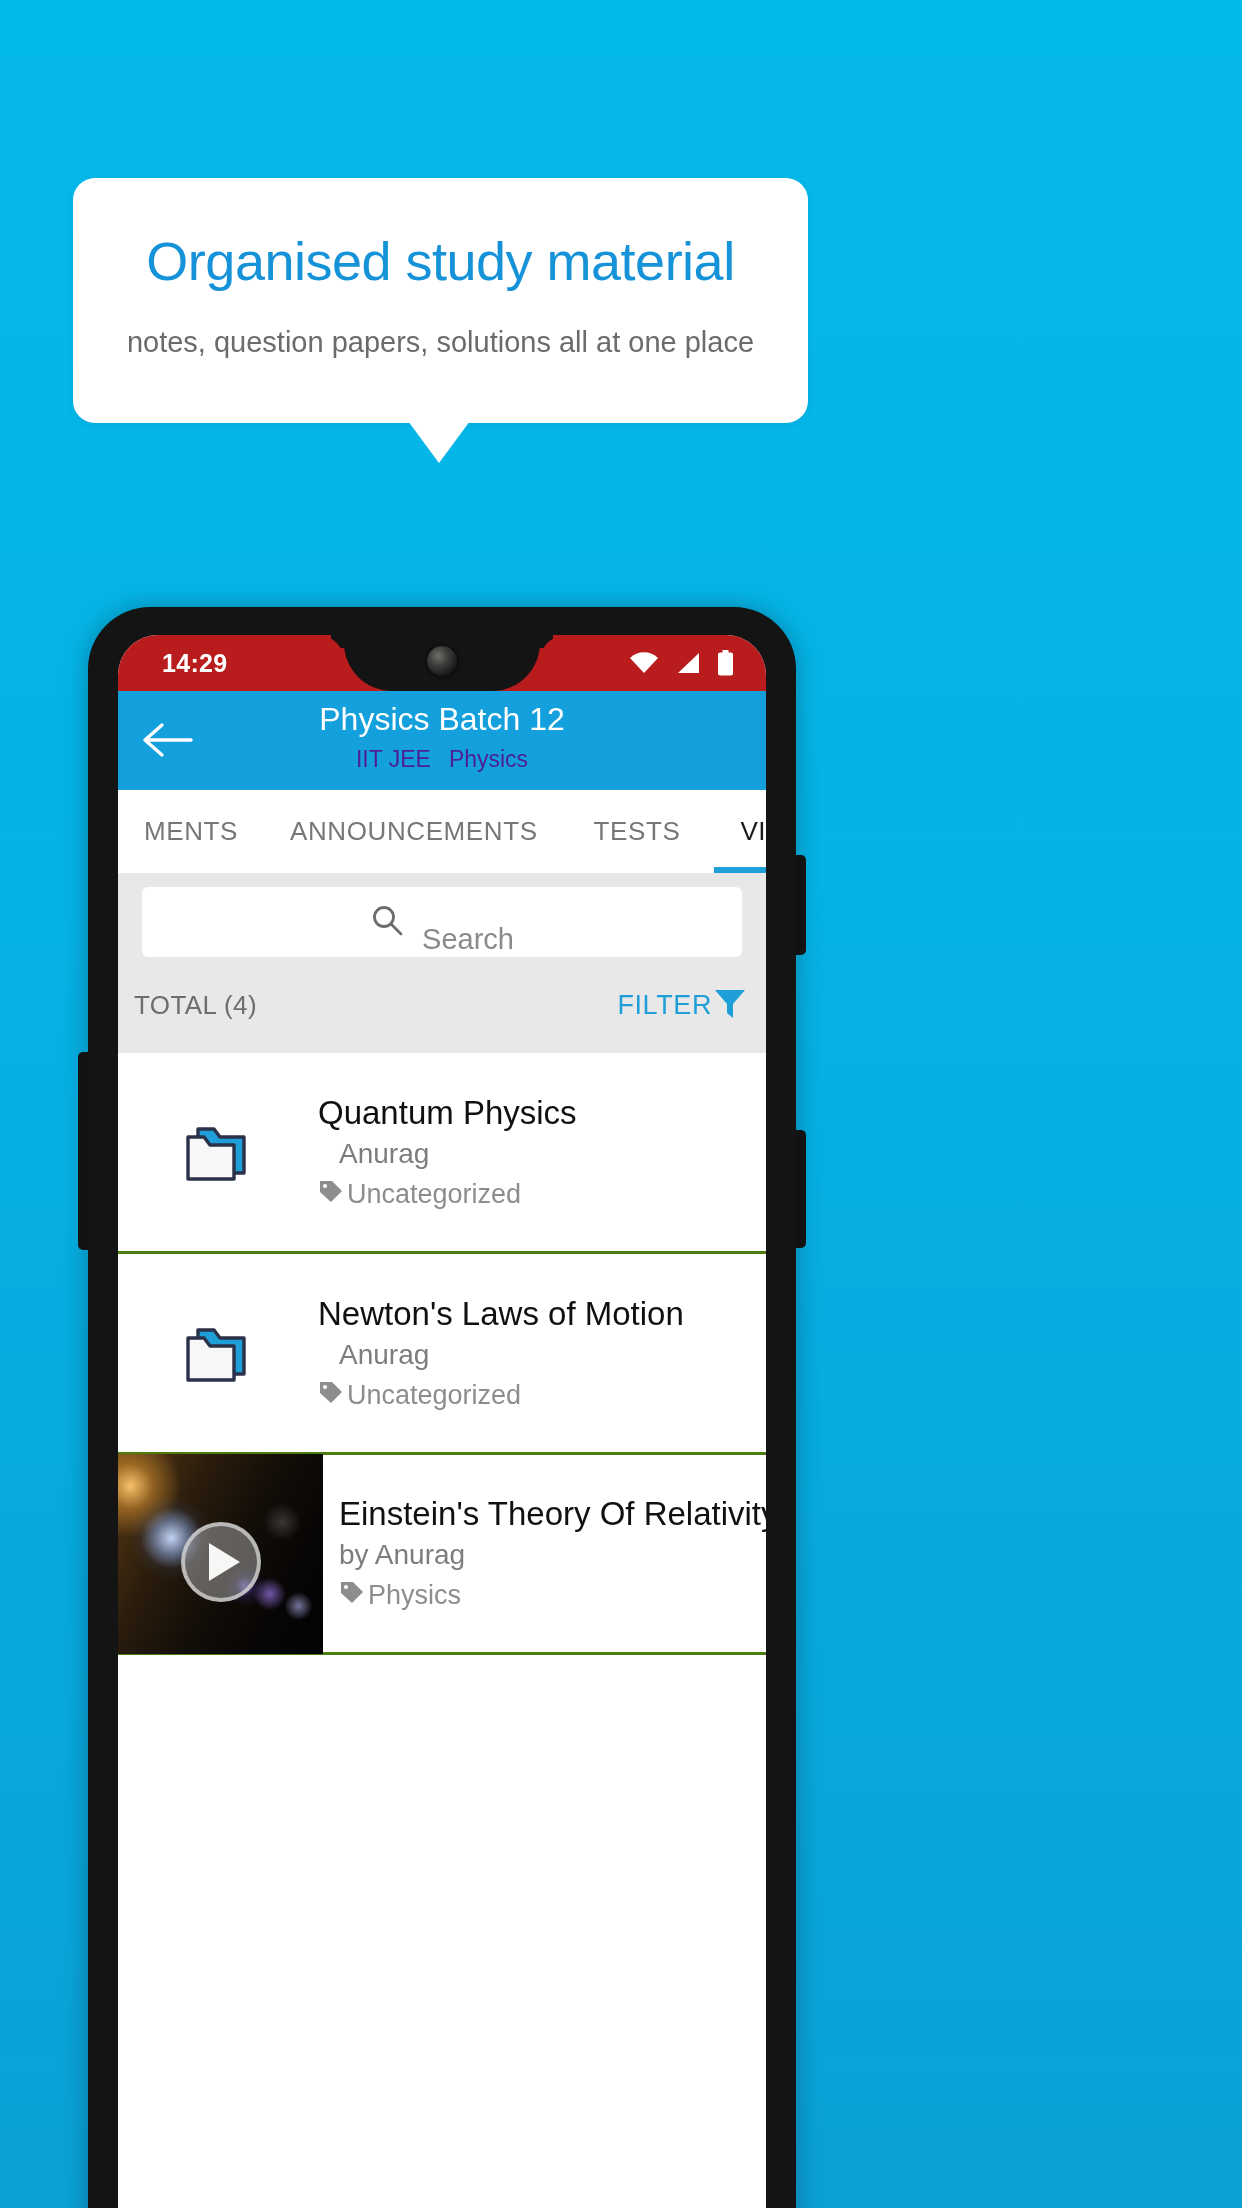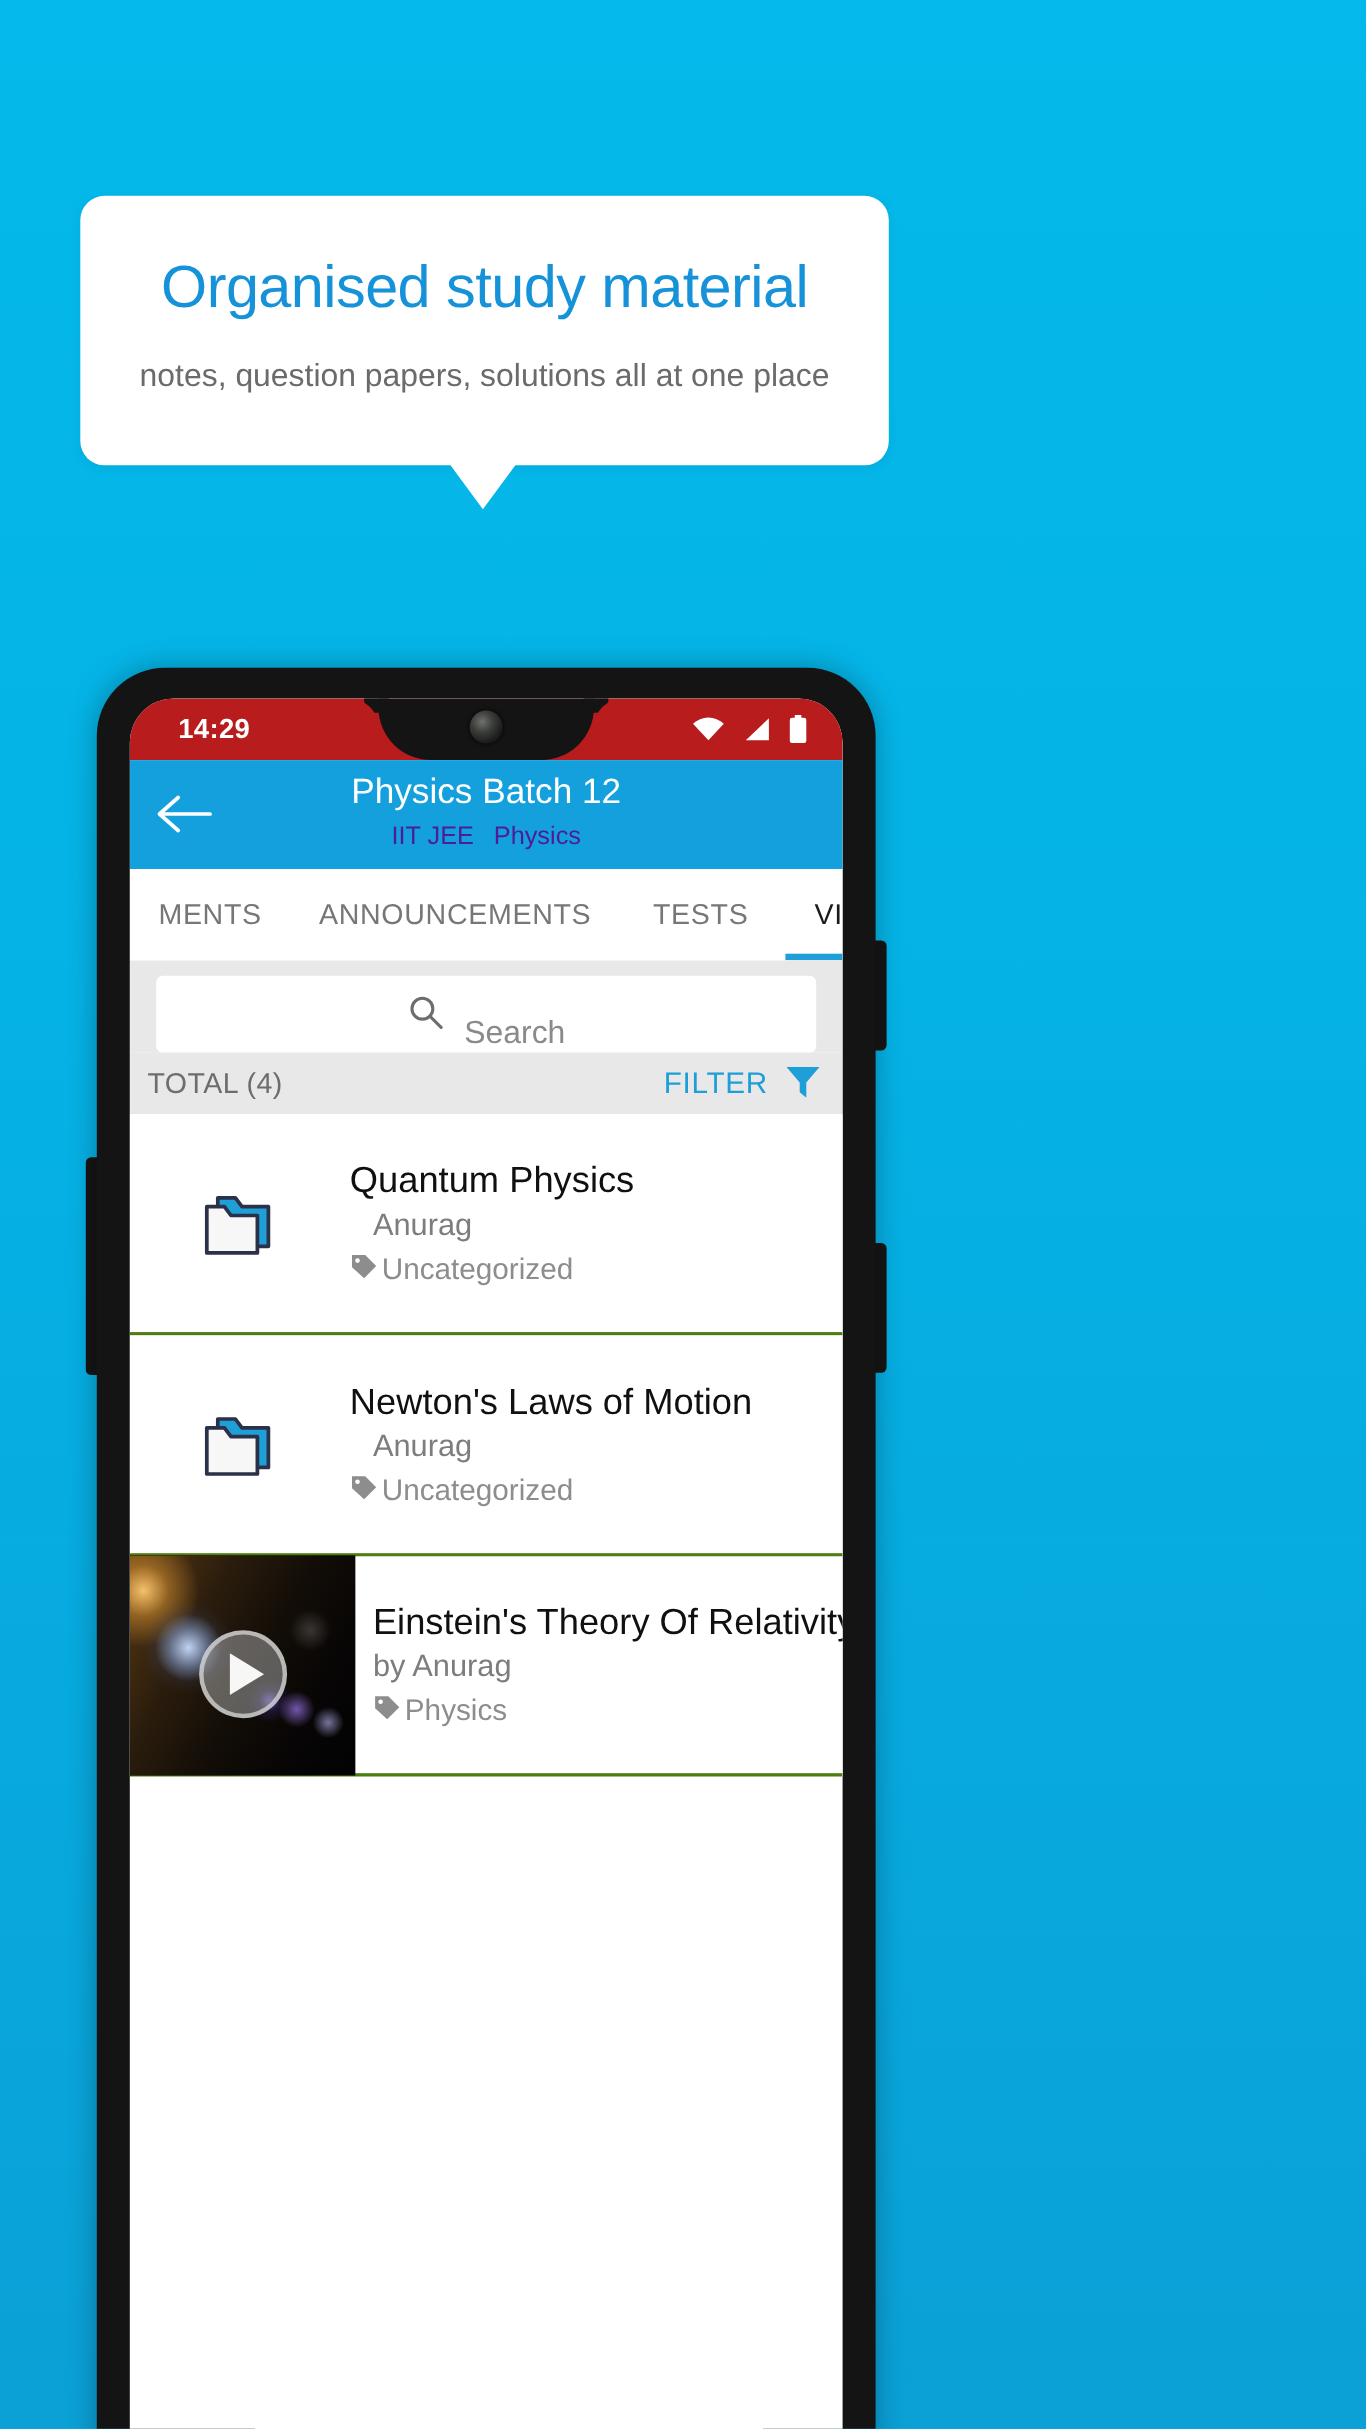--- a/index.html
+++ b/index.html
@@ -195,33 +195,33 @@
   }
   #search-placeholder {
     font-size:29px;
     color:#8a8a8a;
     margin-top:34px;
   }
 
   
   #totalrow {
     background:#e8e8e8;
-    height:56px;
+    height:96px;
     display:flex;
     align-items:center;
     justify-content:space-between;
     padding:0 24px 0 16px;
   }
   #total-label {
     font-size:26px;
     color:#6d6d6d;
     letter-spacing:0.4px;
   }
   #filter-wrap {
-    display:flex; align-items:center; gap:14px;
+    display:flex; align-items:center; gap:0;
     margin-right:-6px;
   }
   #filter-label {
     font-size:27px;
     color:#1f9fd8;
     letter-spacing:0.6px;
   }
 
   
   #list { background:#ffffff; }

